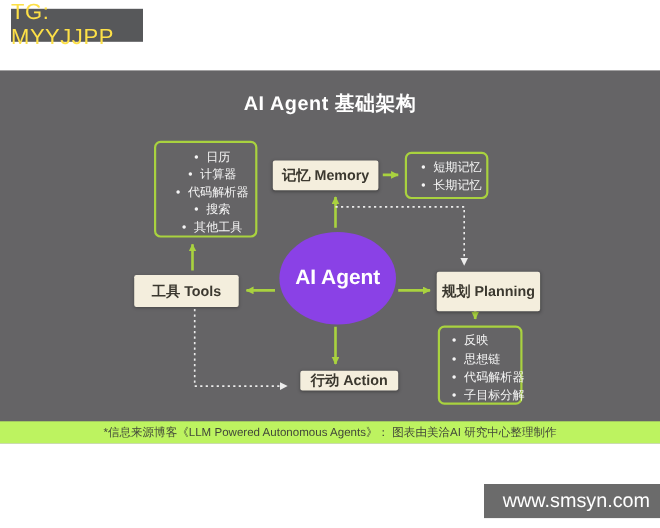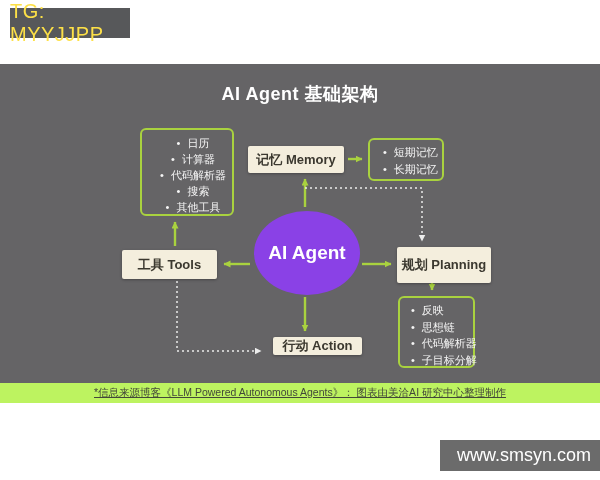--- a/index.html
+++ b/index.html
@@ -22,21 +22,21 @@
   }
 
   .panel{
     position:absolute;left:0;top:64px;width:600px;height:339px;
     background:var(--panel-bg,#656466);
   }
   .caption-bar{
     position:absolute;left:0;bottom:0;width:100%;height:20px;
     background:var(--caption-bar-green,#bdf360);
     color:#43483a;font-size:10.5px;
-    display:flex;align-items:center;justify-content:center;white-space:nowrap;text-decoration:underline;
+    display:flex;align-items:center;justify-content:center;white-space:nowrap;
   }
   .title{
     position:absolute;left:0;top:18px;width:100%;text-align:center;
     color:#ffffff;font-size:18px;font-weight:bold;letter-spacing:.5px;
   }
 
   .node{
     position:absolute;background:var(--node-bg,#f4eedd);color:var(--node-text,#3b382f);
     font-weight:bold;font-size:13px;display:flex;align-items:center;justify-content:center;
     box-shadow:0 1px 3px rgba(0,0,0,.3);border-radius:2px;white-space:nowrap;

